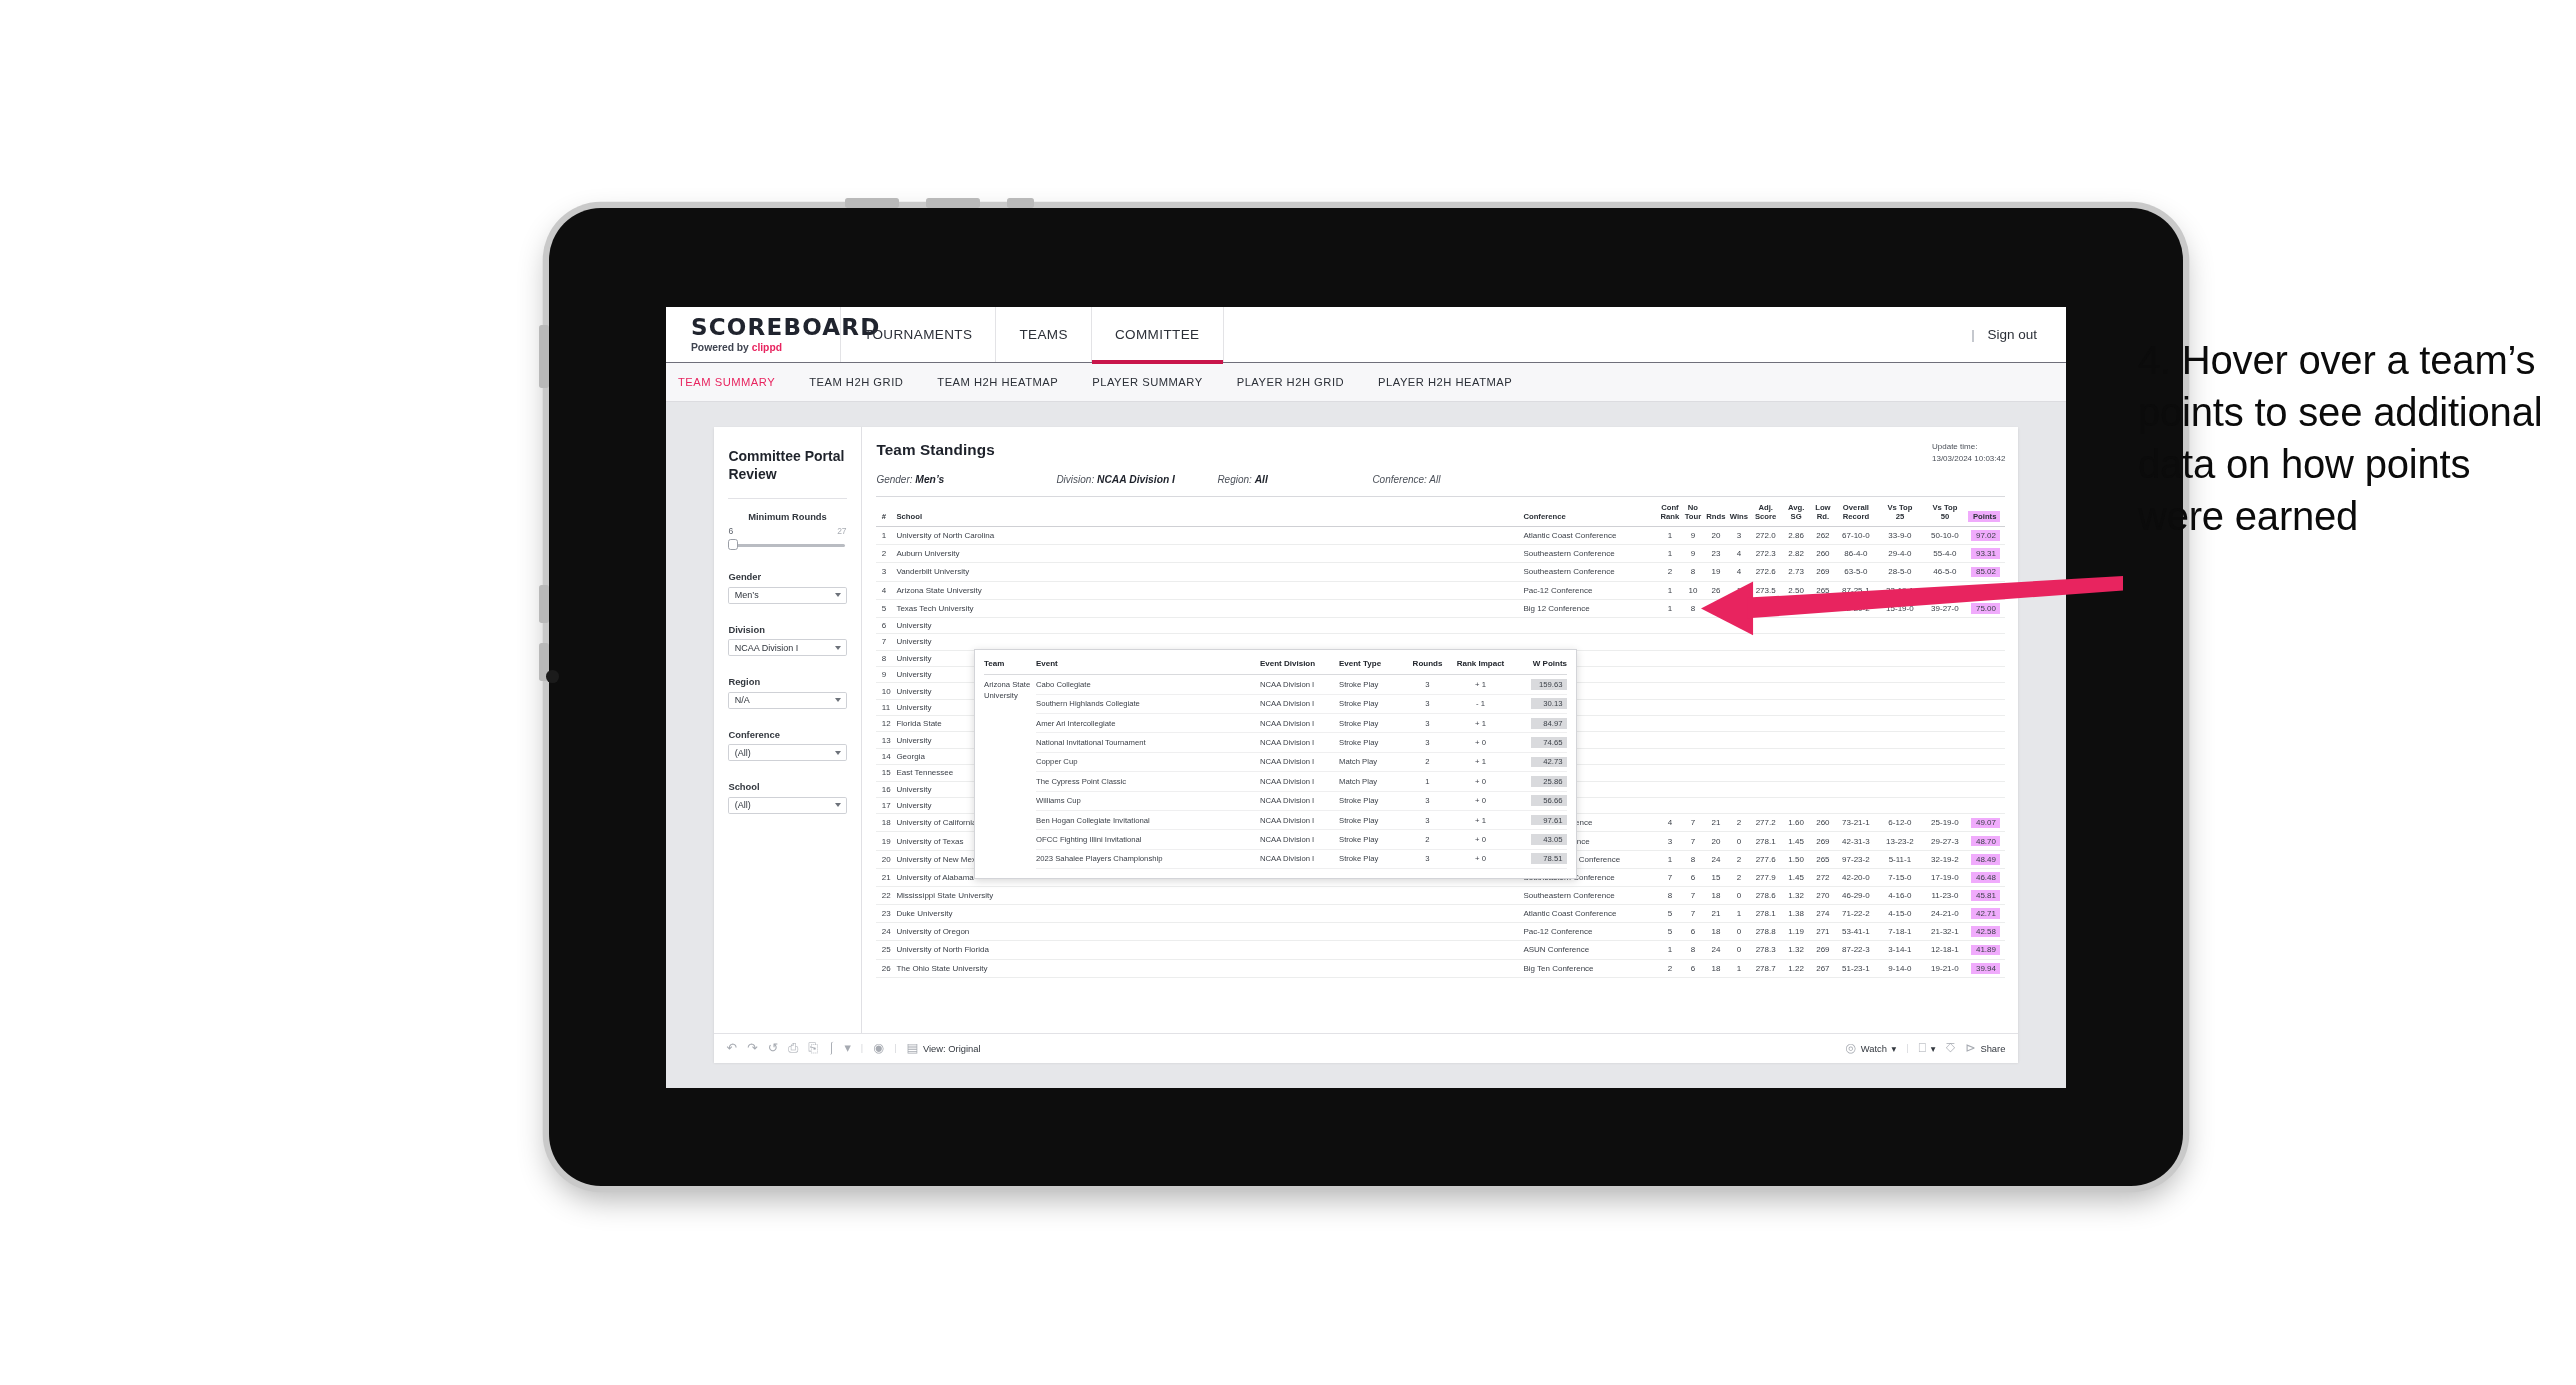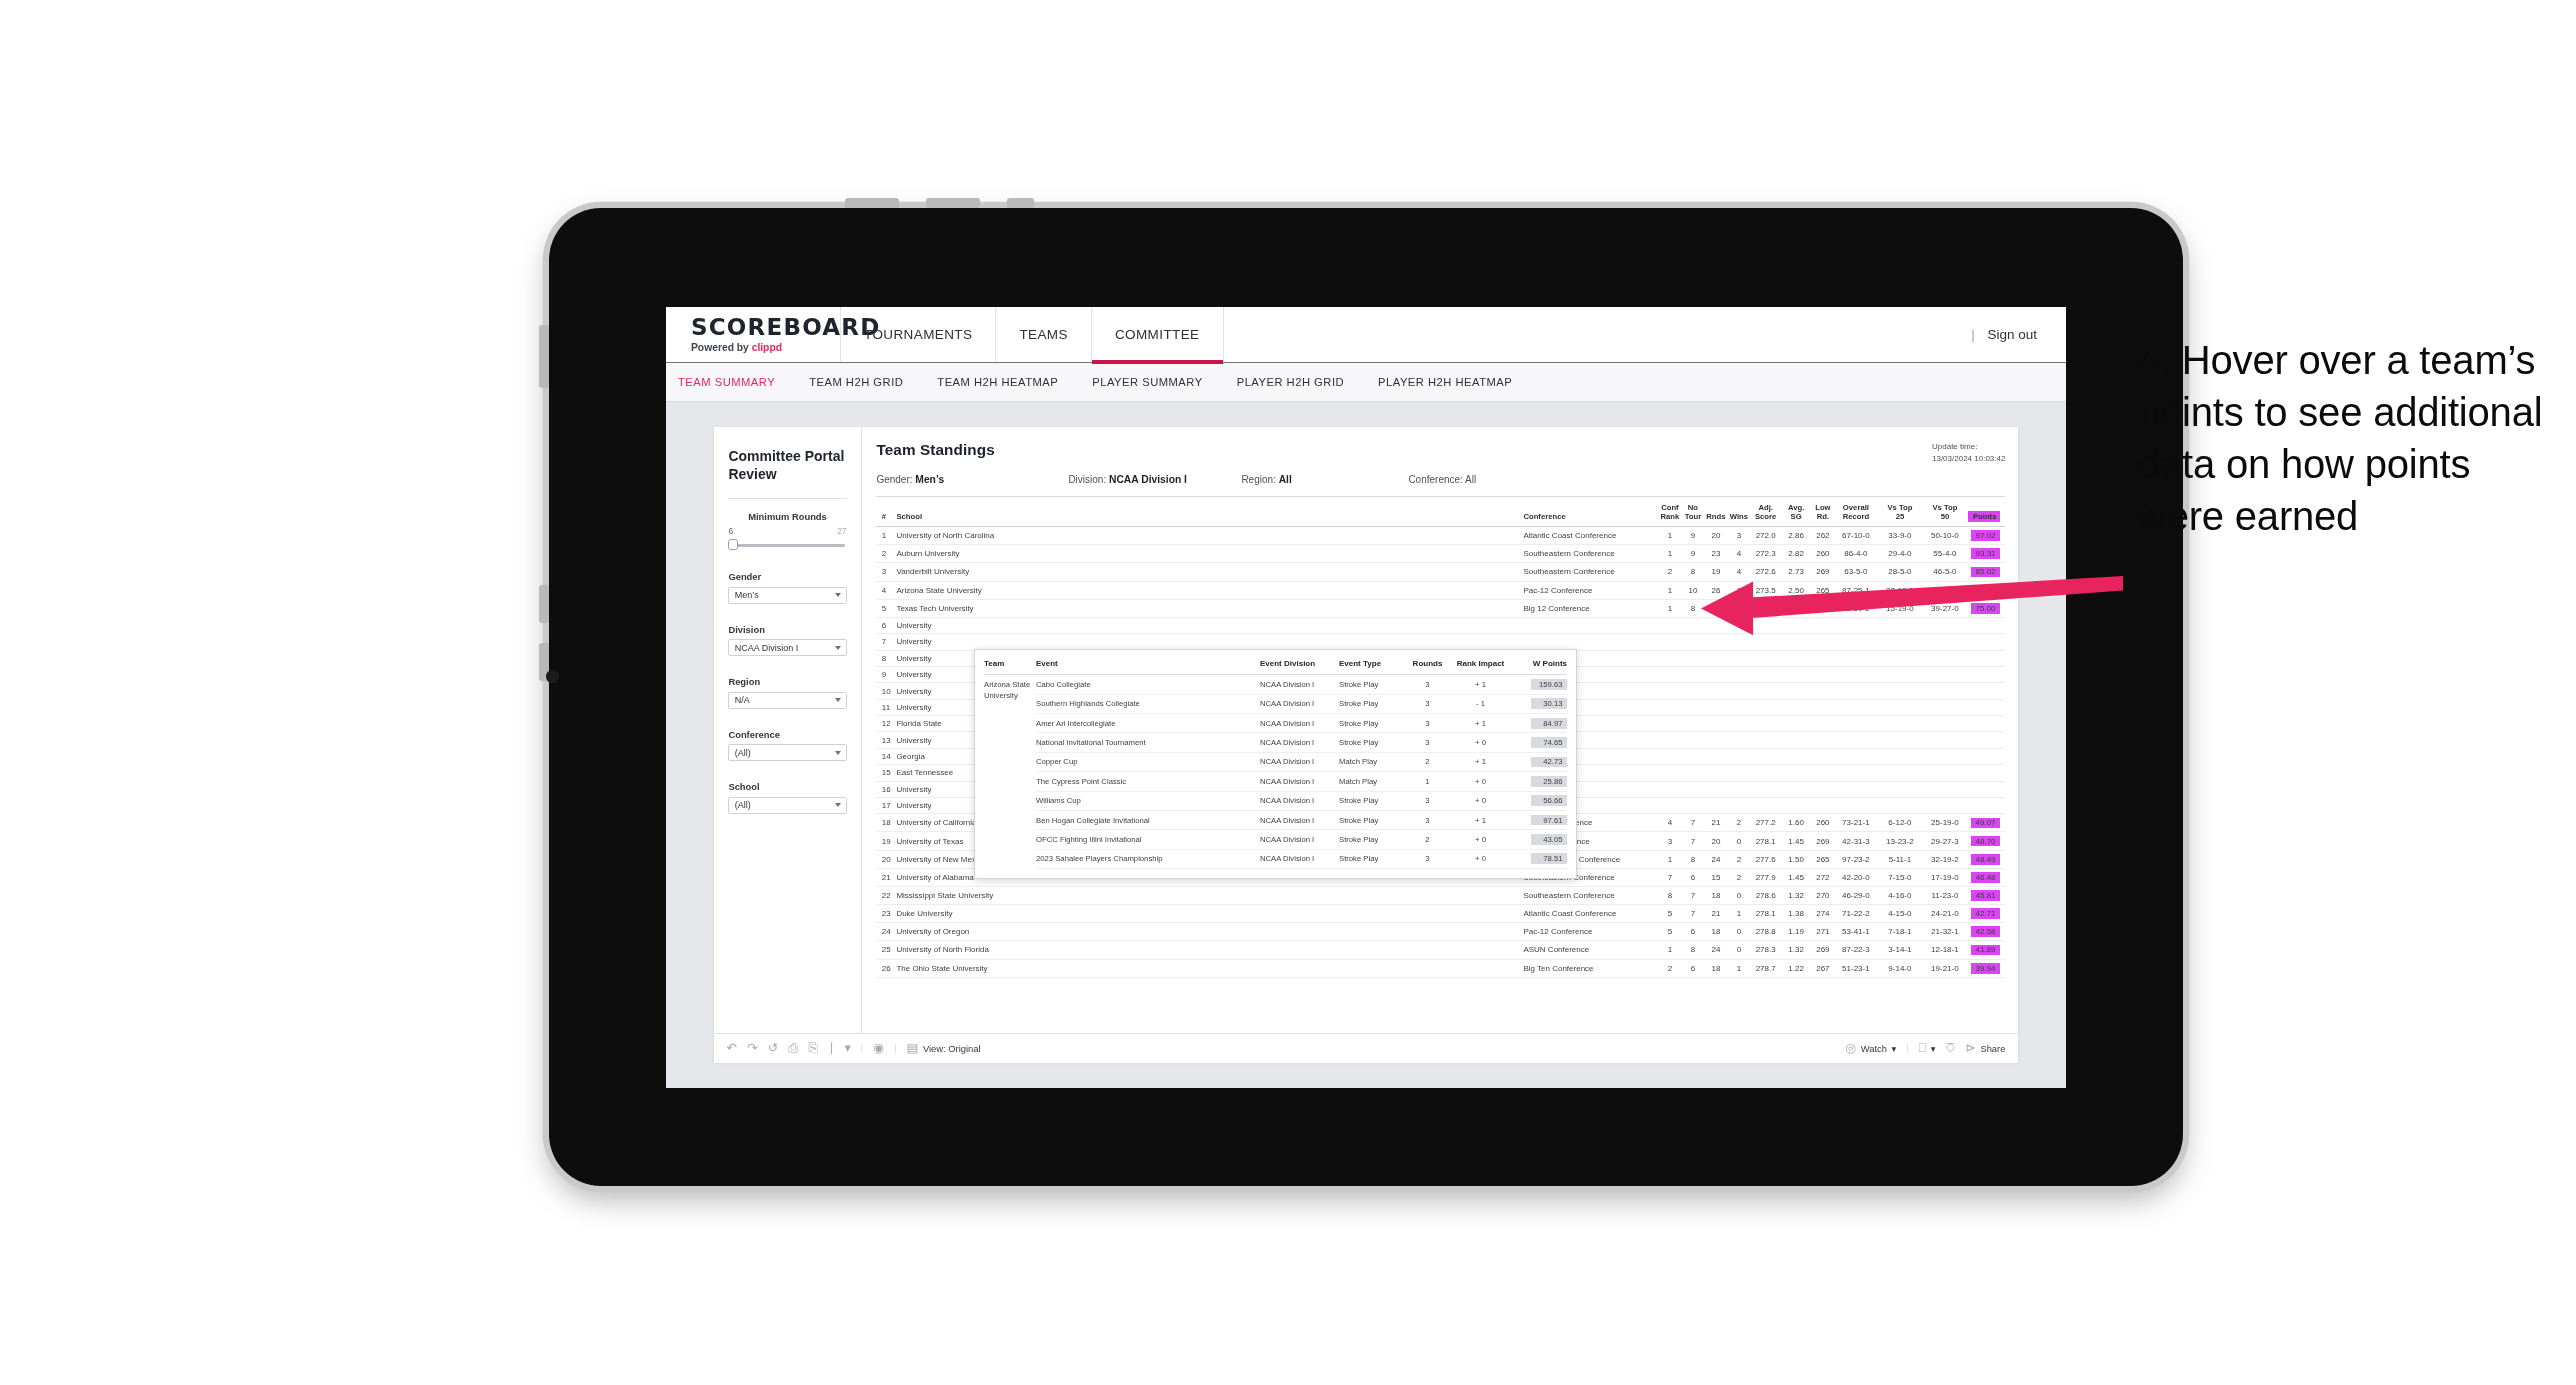--- a/index.html
+++ b/index.html
@@ -76,41 +76,41 @@
          display:flex; align-items:center; justify-content:space-between;
          padding:0 4.5px 0 5.4px; font-size:9px; color:#2f343c; cursor:pointer; }
   .caret { width:0; height:0; border-left:3.1px solid transparent; border-right:3.1px solid transparent;
            border-top:4px solid #6d727a; }
 
   
   .main { flex:1; padding:14.4px 12.6px 0 14.4px; position:relative; overflow:hidden; }
   .m-head { display:flex; justify-content:space-between; align-items:flex-start; }
   .m-title { font-size:15.3px; font-weight:bold; color:#1d212a; letter-spacing:0.1px; }
   .upd { font-size:8px; color:#4b5059; text-align:left; line-height:1.5; }
-  .filters { display:flex; gap:16px; margin-top:9px; font-size:10px; color:#4b5059; }
+  .filters { display:flex; gap:4px; margin-top:9px; font-size:10px; color:#4b5059;font-style:italic; }
   .filters > div { }
   .f1 { width:176px; } .f2 { width:157px; } .f3 { width:151px; }
   .filters b { color:#1d212a; font-weight:bold; font-size:10.3px; }
   .m-rule { height:0.9px; background:#d8d9dd; margin-top:10.8px; }
 
   
   table.std { width:100%; border-collapse:collapse; table-layout:fixed; }
   table.std th { font-size:7.7px; font-weight:bold; color:#2b3037; vertical-align:bottom;
                  padding:6.3px 0 4.5px 0; line-height:1.18; }
   table.std td { font-size:8px; color:#3a3f47; padding:3.2px 0;
                  border-bottom:0.9px solid #eceded; white-space:nowrap; overflow:hidden; }
   .c-num  { width:20px; text-align:left; padding-left:5.4px !important; }
   .c-sch  { width:auto; text-align:left; }
   .c-conf { width:135px; text-align:left; }
   .c-s    { width:23px; text-align:center; }
   .c-m    { width:30.5px; text-align:center; }
   .c-rec  { width:43px; text-align:center; }
   .c-v    { width:45px; text-align:center; }
   .c-pts  { width:38px; text-align:right; padding-right:5.4px !important; }
-  .c-pts span { background:#d946ef; padding:0.9px 3.6px 0.9px 4.5px; display:inline-block; min-width:29px; text-align:left;}
+  .c-pts span { background:#f0abfc; padding:0.9px 3.6px 0.9px 4.5px; display:inline-block; min-width:29px; text-align:center;}
   thead th { border-bottom:0.9px solid #cfd0d4; }
 
   
   .tooltip { position:absolute; left:112px; top:222px; width:603px;
              background:#fff; border:0.9px solid #d3d4d8; box-shadow:0 1.8px 8px rgba(0,0,0,.16);
              padding:7.2px 9px 9px 9px; z-index:9; }
   table.tt { width:100%; border-collapse:collapse; table-layout:fixed; }
   table.tt th { font-size:8px; font-weight:bold; color:#22262d; text-align:left;
                 padding:1.8px 0 6.3px 0; border-bottom:0.9px solid #d9dadd; }
   table.tt td { font-size:7.7px; color:#3a3f47; padding:3.8px 0;

